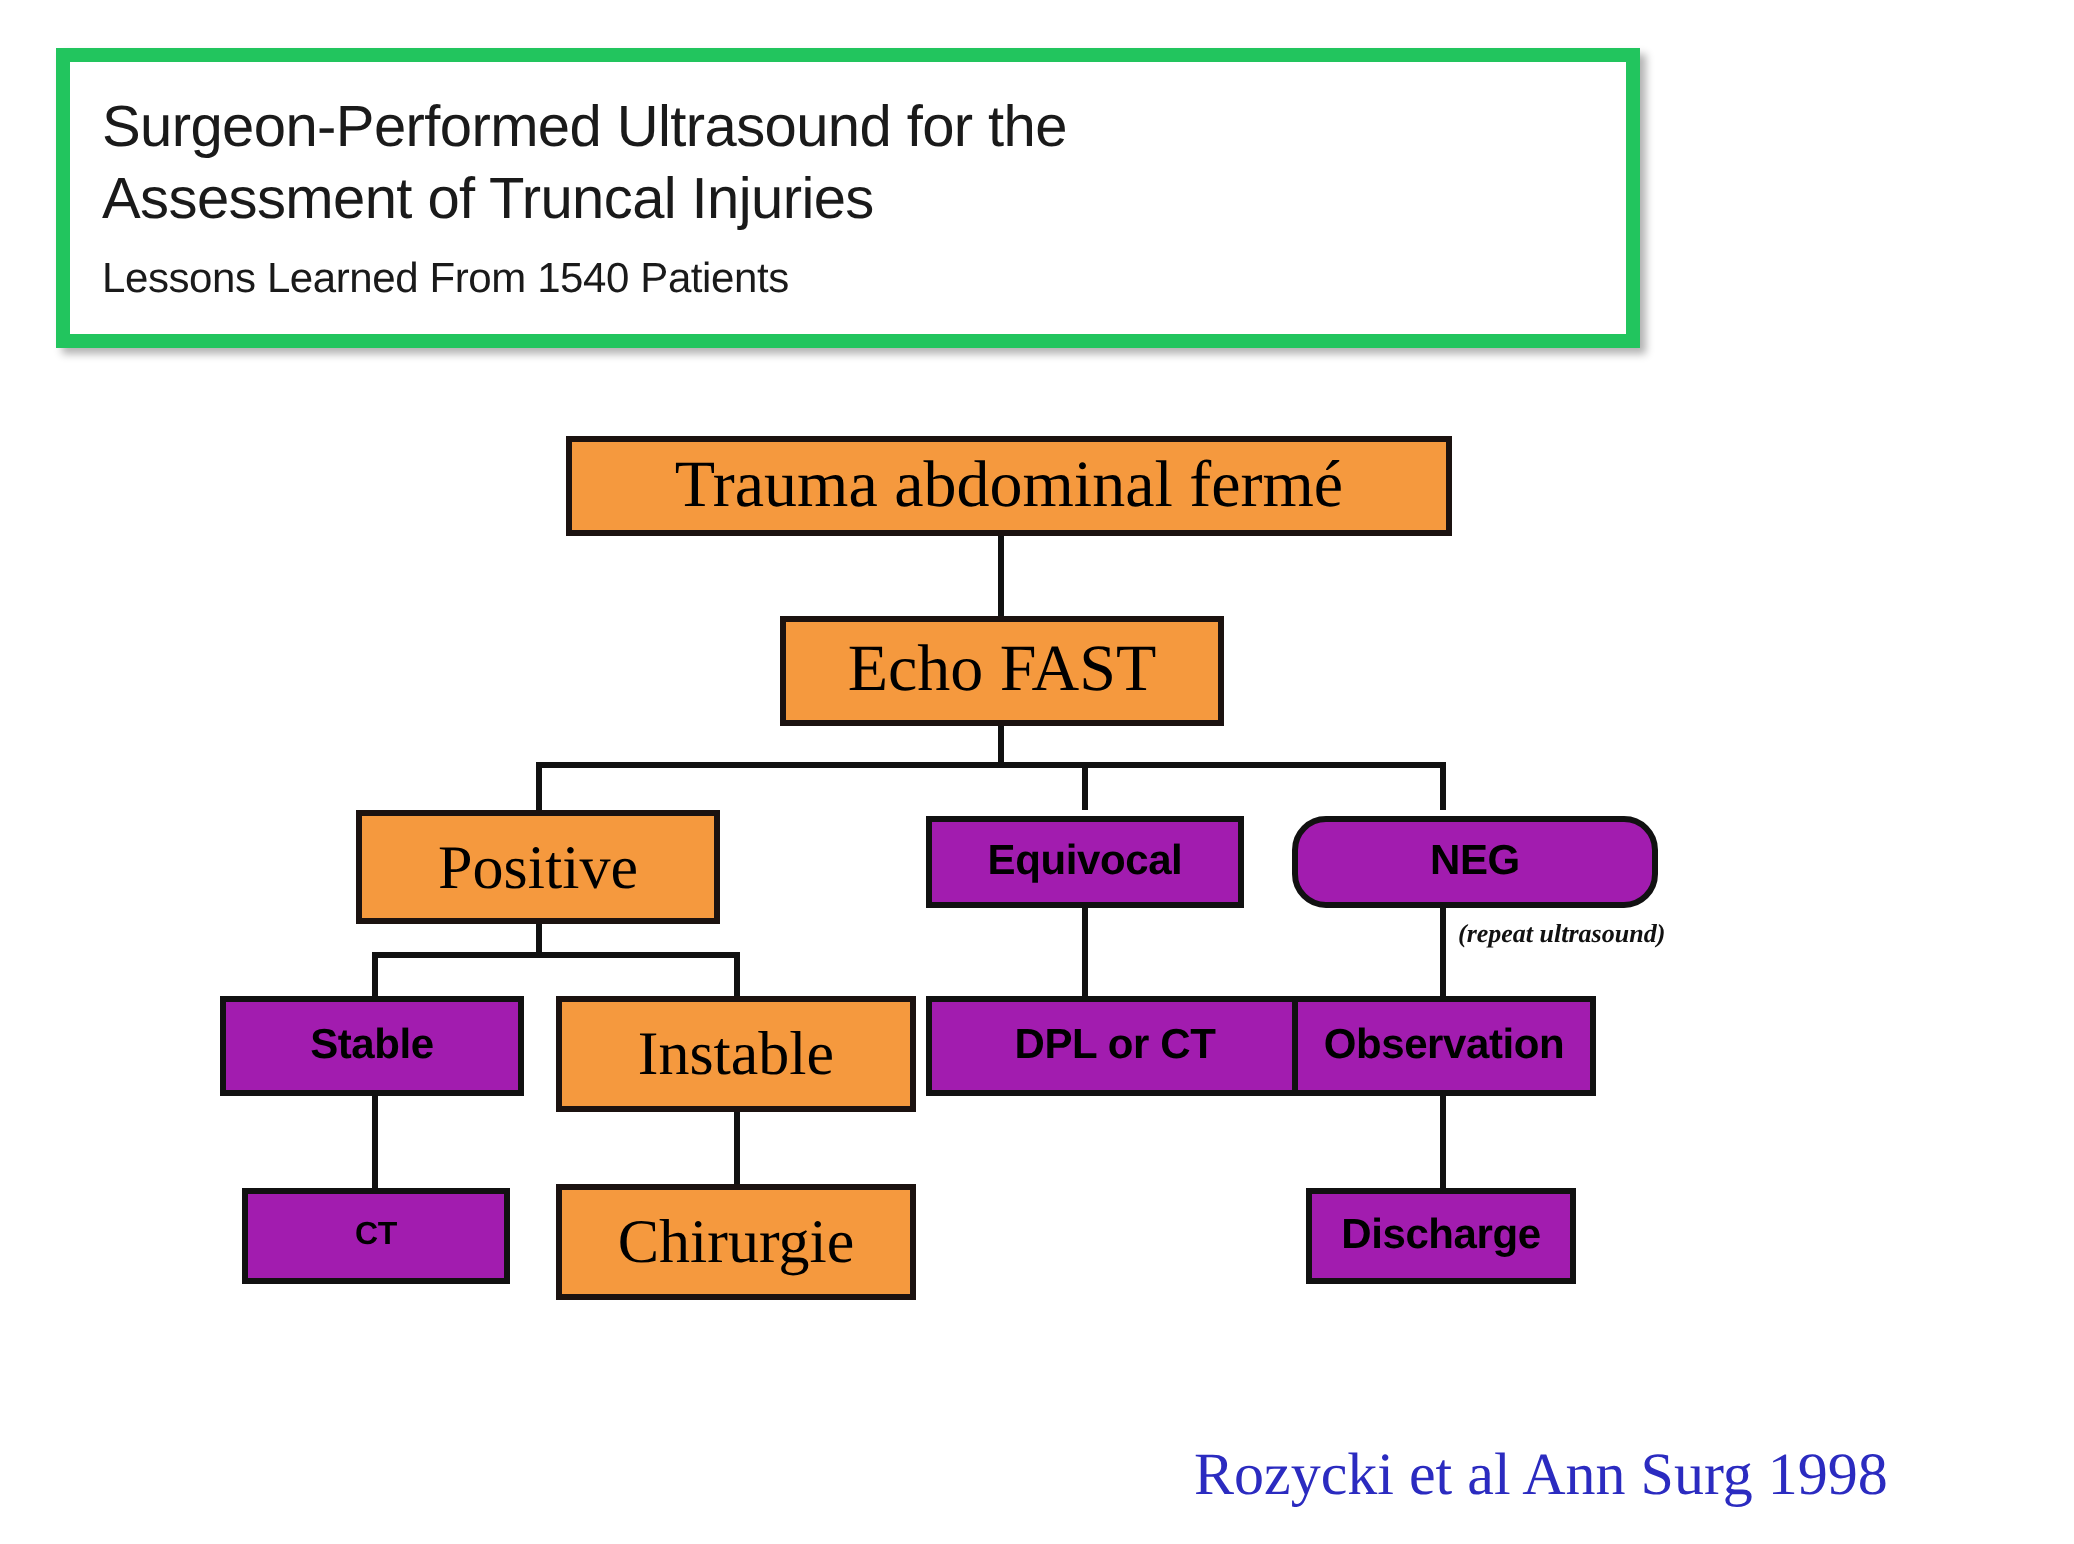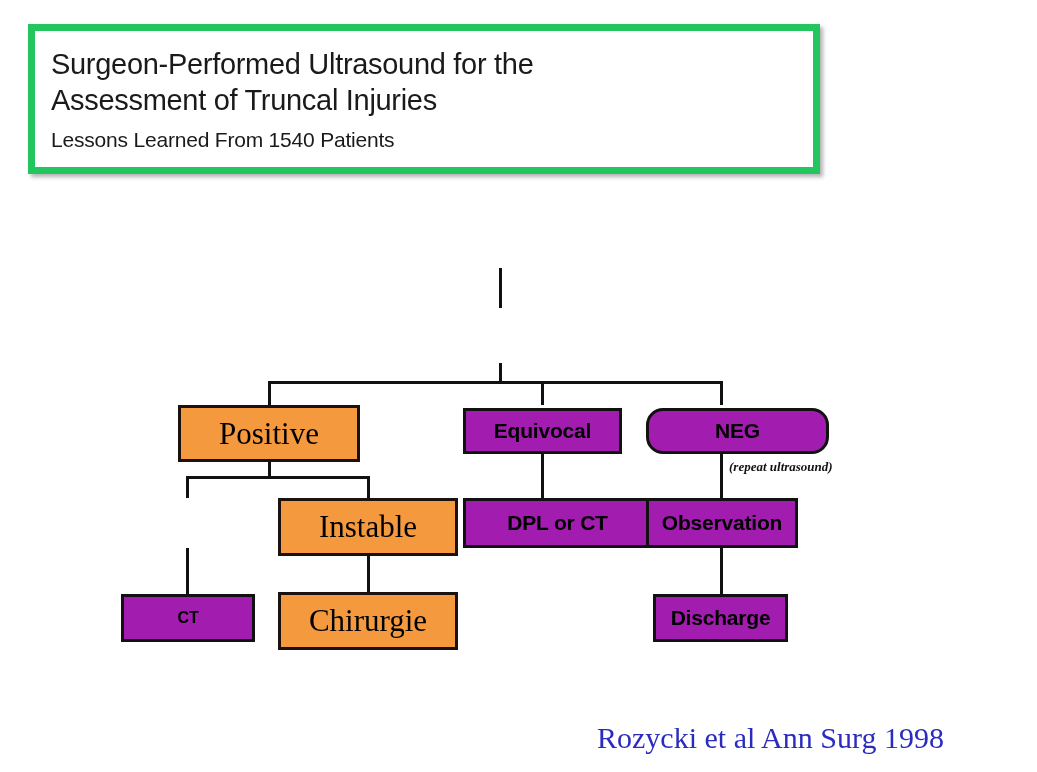--- a/index.html
+++ b/index.html
@@ -116,23 +116,29 @@
 <body>
 
 <div id="title-card">
   <div class="t-main">Surgeon-Performed Ultrasound for the
 Assessment of Truncal Injuries</div>
   <div class="t-sub">Lessons Learned From 1540 Patients</div>
 </div>
 
 <div id="flow">
 
+  <div class="node orange" style="left:283px; top:218px; width:443px; height:50px; font-size:33px;">
+    <span>Trauma abdominal fermé</span>
+  </div>
 
   <div class="conn v" style="left:499px; top:268px; height:40px;"></div>
 
+  <div class="node orange" style="left:390px; top:308px; width:222px; height:55px; font-size:33px;">
+    <span>Echo FAST</span>
+  </div>
 
   <div class="conn v" style="left:499px; top:363px; height:21px;"></div>
 
   <div class="conn h" style="left:268px; top:381px; width:455px;"></div>
 
   <div class="conn v" style="left:268px; top:381px; height:24px;"></div>
   <div class="conn v" style="left:541px; top:381px; height:24px;"></div>
   <div class="conn v" style="left:720px; top:381px; height:24px;"></div>
 
   <div class="node orange" style="left:178px; top:405px; width:182px; height:57px; font-size:31px;text-align:right;">
@@ -150,20 +156,23 @@
   <div class="conn v" style="left:268px; top:462px; height:16px;"></div>
   <div class="conn h" style="left:186px; top:476px; width:184px;"></div>
   <div class="conn v" style="left:186px; top:476px; height:22px;"></div>
   <div class="conn v" style="left:367px; top:476px; height:22px;"></div>
 
   <div class="conn v" style="left:541px; top:454px; height:44px;"></div>
 
   <div class="conn v" style="left:720px; top:454px; height:44px;"></div>
   <div class="note" style="left:729px; top:459px;text-align:right;">(repeat ultrasound)</div>
 
+  <div class="node plain" style="left:110px; top:498px; width:152px; height:50px; font-size:21px;">
+    <span>Stable</span>
+  </div>
 
   <div class="node orange" style="left:278px; top:498px; width:180px; height:58px; font-size:31px;">
     <span>Instable</span>
   </div>
 
   <div class="node plain" style="left:463px; top:498px; width:189px; height:50px; font-size:21px;">
     <span>DPL or CT</span>
   </div>
 
   <div class="node plain" style="left:646px; top:498px; width:152px; height:50px; font-size:21px;">

